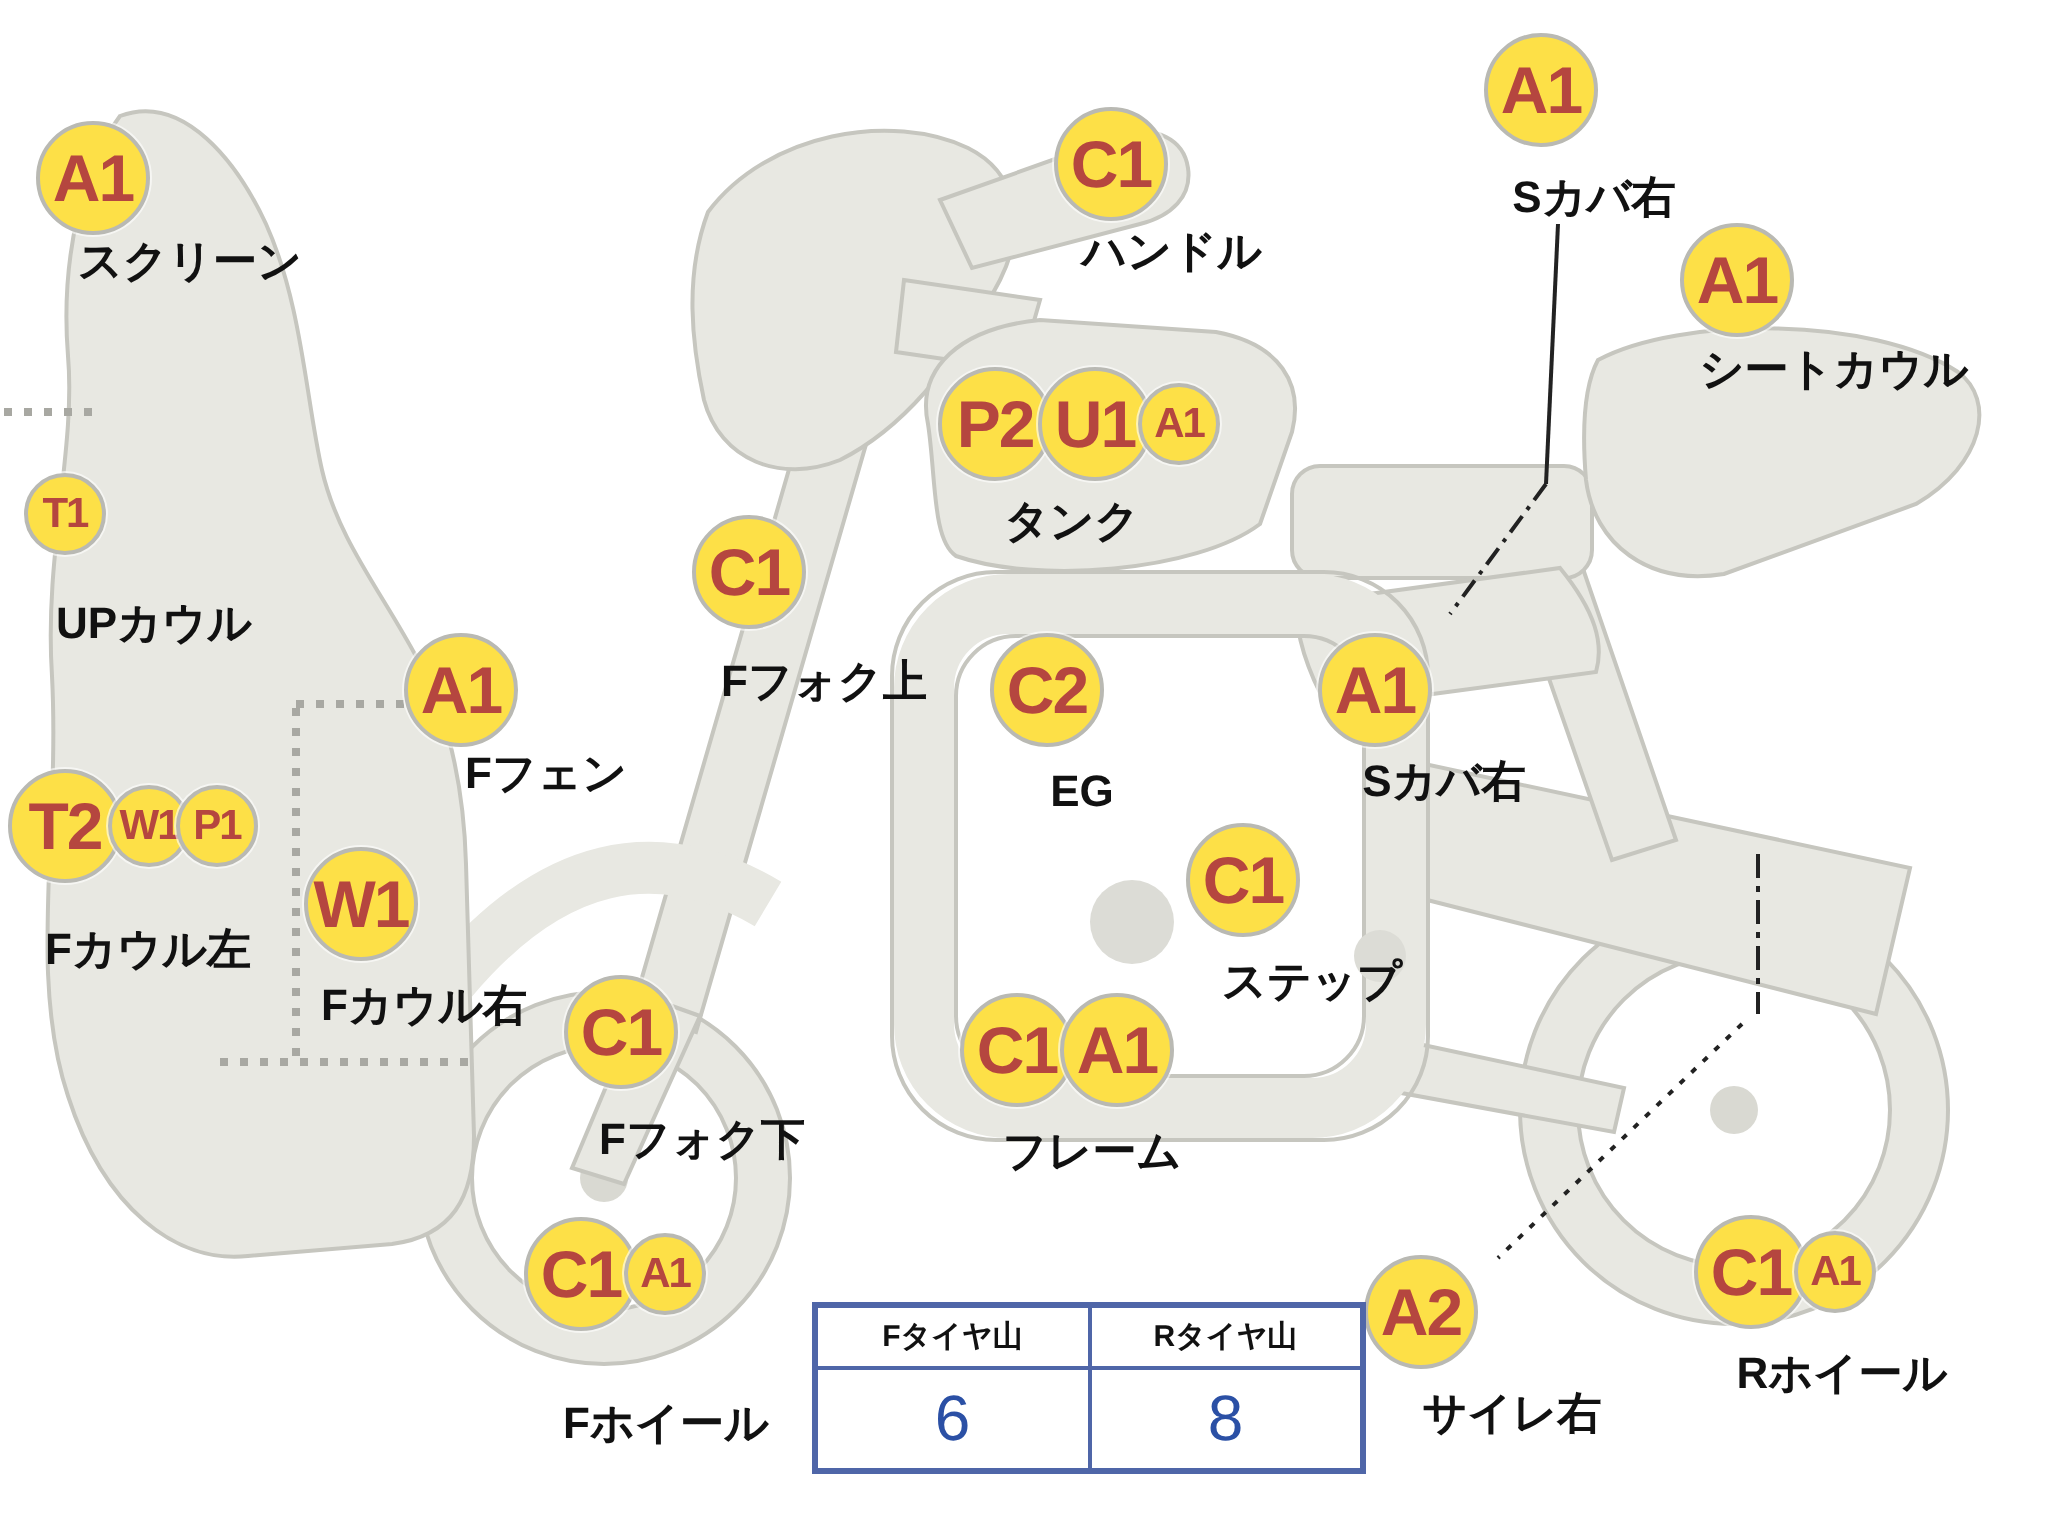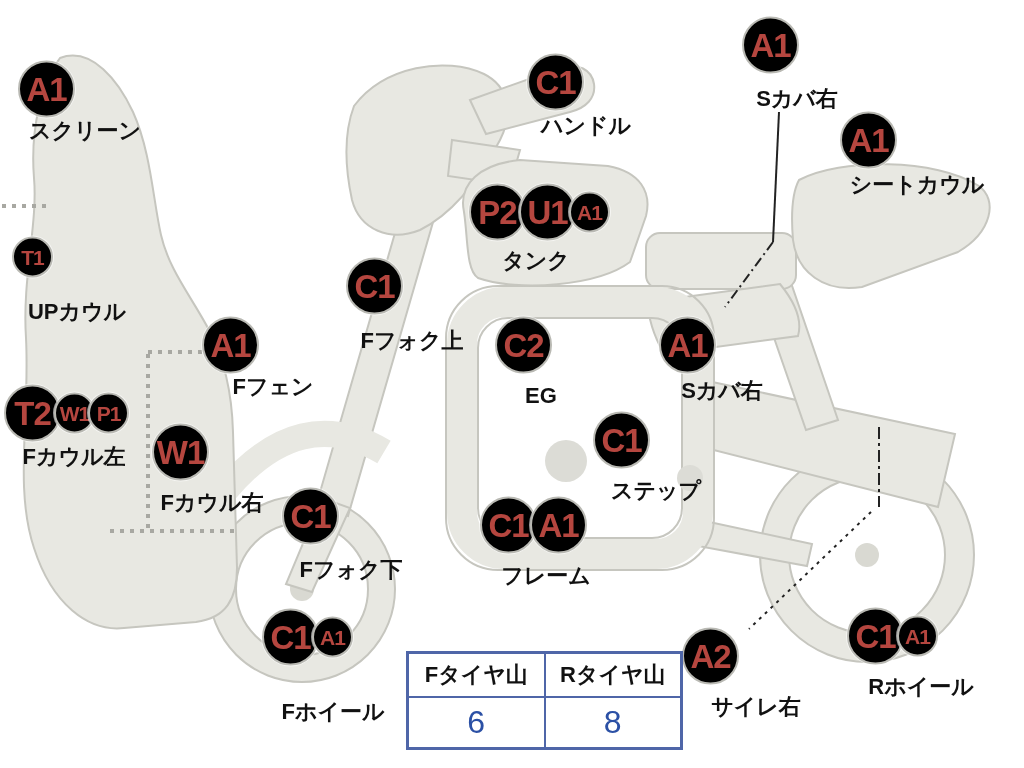--- a/index.html
+++ b/index.html
@@ -11,21 +11,21 @@
   .stage { position:relative; width:1024px; height:768px; background:#fff; }
   .stage > svg { position:absolute; left:0; top:0; }
   #annotation-layer { position:absolute; left:0; top:0; width:100%; height:100%; }
 
   .codes {
     position:absolute; display:flex; align-items:center;
     transform:translateY(-50%);
   }
   .badge {
     display:flex; align-items:center; justify-content:center;
-    background:#000000; border:2px solid var(--badge-border,#b9b9b3);
+    background:#fde047; border:2px solid var(--badge-border,#b9b9b3);
     border-radius:50%;
     color:var(--code-red,#b5463f);
     font-weight:600; letter-spacing:-1px; flex:0 0 auto;
     box-shadow:0 0 0 1px rgba(255,255,255,.6);
   }
   .badge + .badge { margin-left:-7px; }
   .badge.lg { width:57px; height:57px; font-size:33px; }
   .badge.sm { width:41px; height:41px; font-size:21px; }
 
   .part-label {
@@ -36,21 +36,21 @@
 
   .tire-table {
     position:absolute; left:406px; top:651px;
     border-collapse:collapse; background:#fff;
     border:3px solid var(--table-border,#4f66a8);
   }
   .tire-table th, .tire-table td {
     border:2px solid var(--table-border,#4f66a8);
     width:137px; text-align:center; vertical-align:middle;
   }
-  .tire-table th { height:44px; font-size:22px; font-weight:600; color:#111; }
+  .tire-table th { height:31px; font-size:15px; font-weight:600; color:#111; }
   .tire-table td { height:52px; font-size:32px; font-weight:500; color:var(--table-value-blue,#2b50a5); }
 </style>
 </head>
 <body>
 
 <div class="stage">
 
   <svg width="1024" height="768" viewBox="0 0 1024 768" aria-hidden="true">
     <g fill="#e8e8e2" stroke="#c6c6bf" stroke-width="2">
 
@@ -98,35 +98,35 @@
       <line x1="879" y1="427" x2="879" y2="507" stroke-dasharray="12 4 3 4"></line>
       <line x1="871" y1="512" x2="749" y2="629" stroke-dasharray="3 5"></line>
     </g>
   </svg>
 
   <div id="annotation-layer">
       <div>
         <div class="codes" style="left: 18px; top: 89px;">
           <span class="badge lg">A1</span>
         </div>
-        <div class="part-label" style="left: 85px; top: 131px;">スクリーン</div>
+        <div class="part-label" style="left: 95px; top: 131px;">スクリーン</div>
       </div>
       <div>
         <div class="codes" style="left: 12px; top: 257px;">
           <span class="badge sm">T1</span>
         </div>
         <div class="part-label" style="left: 77px; top: 312px;">UPカウル</div>
       </div>
       <div>
         <div class="codes" style="left: 4px; top: 413px;">
           <span class="badge lg">T2</span>
           <span class="badge sm">W1</span>
           <span class="badge sm">P1</span>
         </div>
-        <div class="part-label" style="left: 74px; top: 457px; text-align: center;">Fカウル左</div>
+        <div class="part-label" style="left: 74px; top: 475px; text-align: center;">Fカウル左</div>
       </div>
       <div>
         <div class="codes" style="left: 152px; top: 452px;">
           <span class="badge lg">W1</span>
         </div>
         <div class="part-label" style="left: 212px; top: 503px;">Fカウル右</div>
       </div>
       <div>
         <div class="codes" style="left: 202px; top: 345px;">
           <span class="badge lg">A1</span>

